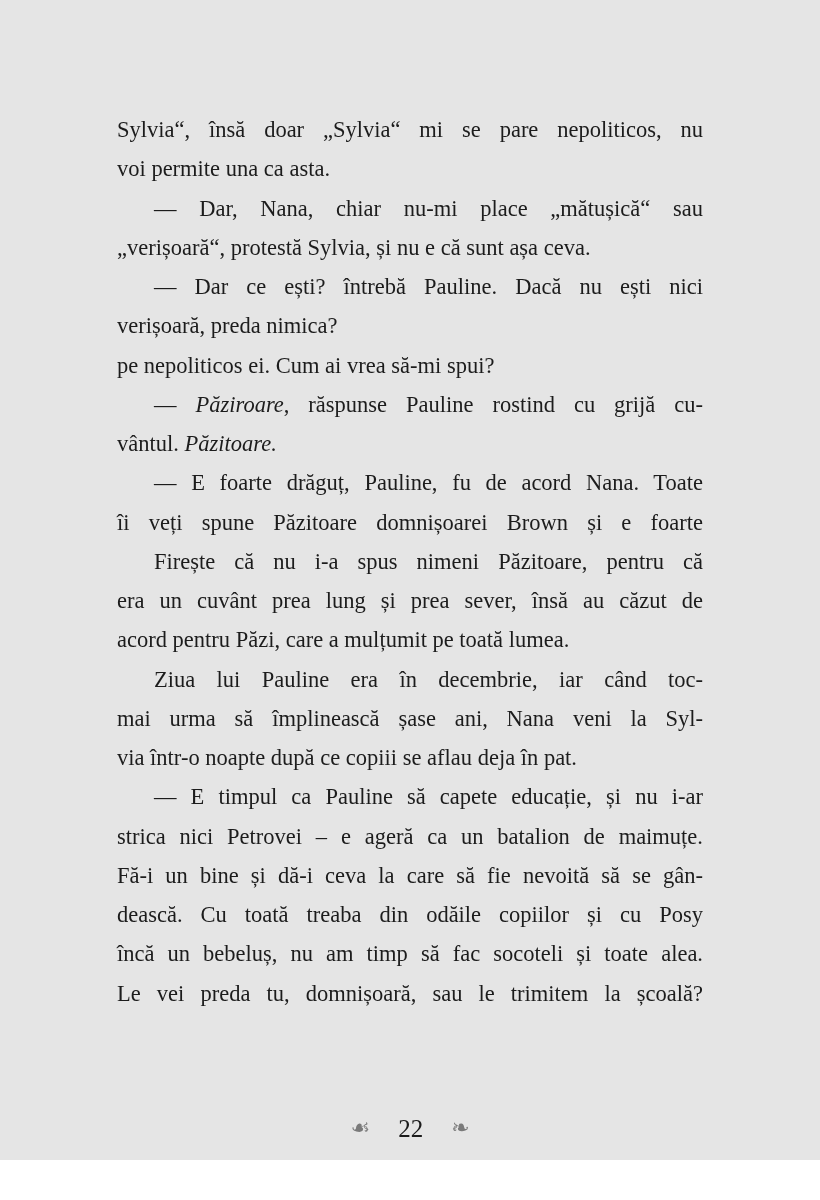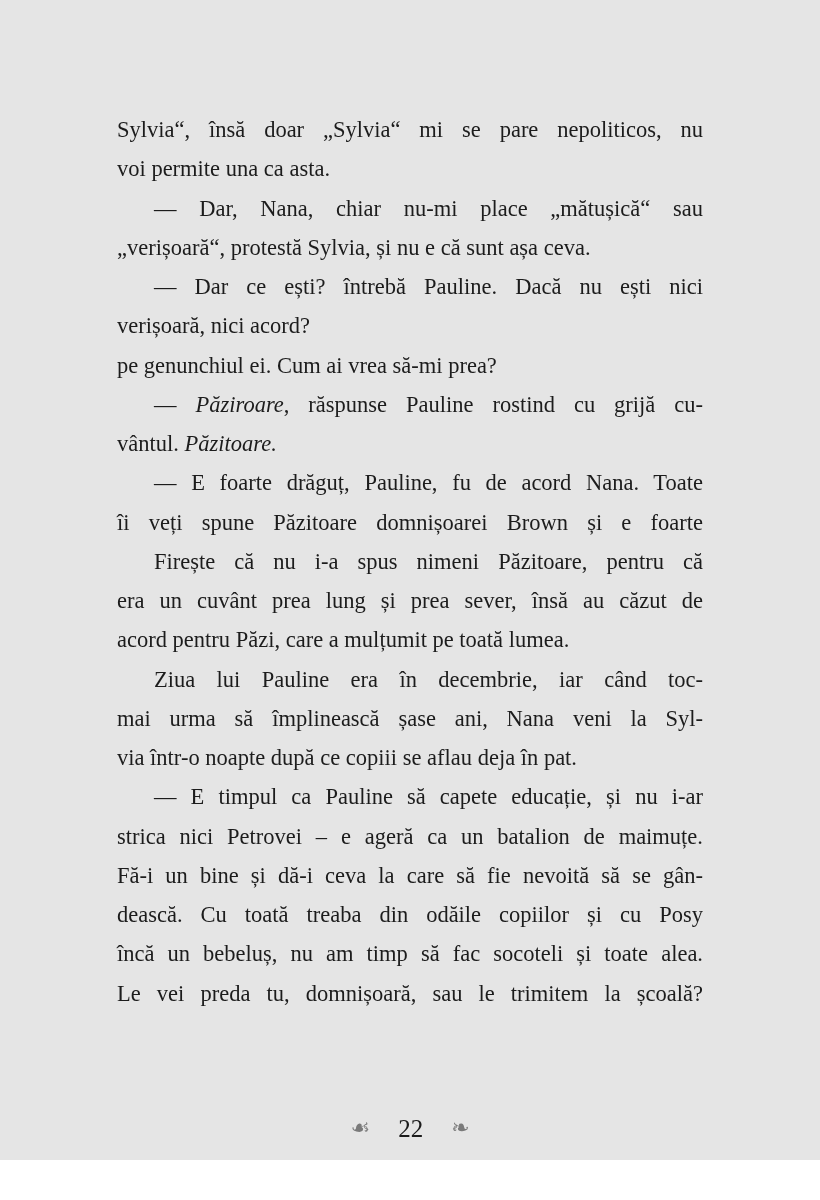--- a/index.html
+++ b/index.html
@@ -72,22 +72,22 @@
 </head>
 <body>
 
 <div class="page">
   <div class="text-block" id="text-block">
       <div class="line">Sylvia“, însă doar „Sylvia“ mi se pare nepoliticos, nu</div>
       <div class="line last">voi permite una ca asta.</div>
       <div class="line indent">— Dar, Nana, chiar nu-mi place „mătușică“ sau</div>
       <div class="line last">„verișoară“, protestă Sylvia, și nu e că sunt așa ceva.</div>
       <div class="line indent">— Dar ce ești? întrebă Pauline. Dacă nu ești nici</div>
-      <div class="line last">verișoară, nici acord?</div>
-      <div class="line last">pe genunchiul ei. Cum ai vrea să-mi prea?</div>
+      <div class="line last">verișoară, preda nimica?</div>
+      <div class="line last">pe nepoliticos ei. Cum ai vrea să-mi spui?</div>
       <div class="line indent"><span>— </span><span class="it">Păziroare</span><span>, răspunse Pauline rostind cu grijă cu-</span></div>
       <div class="line last"><span>vântul. </span><span class="it">Păzitoare.</span><span></span></div>
       <div class="line indent">— E foarte drăguț, Pauline, fu de acord Nana. Toate</div>
       <div class="line">îi veți spune Păzitoare domnișoarei Brown și e foarte</div>
       <div class="line indent">Firește că nu i-a spus nimeni Păzitoare, pentru că</div>
       <div class="line">era un cuvânt prea lung și prea sever, însă au căzut de</div>
       <div class="line last">acord pentru Păzi, care a mulțumit pe toată lumea.</div>
       <div class="line indent">Ziua lui Pauline era în decembrie, iar când toc-</div>
       <div class="line">mai urma să împlinească șase ani, Nana veni la Syl-</div>
       <div class="line last">via într-o noapte după ce copiii se aflau deja în pat.</div>

